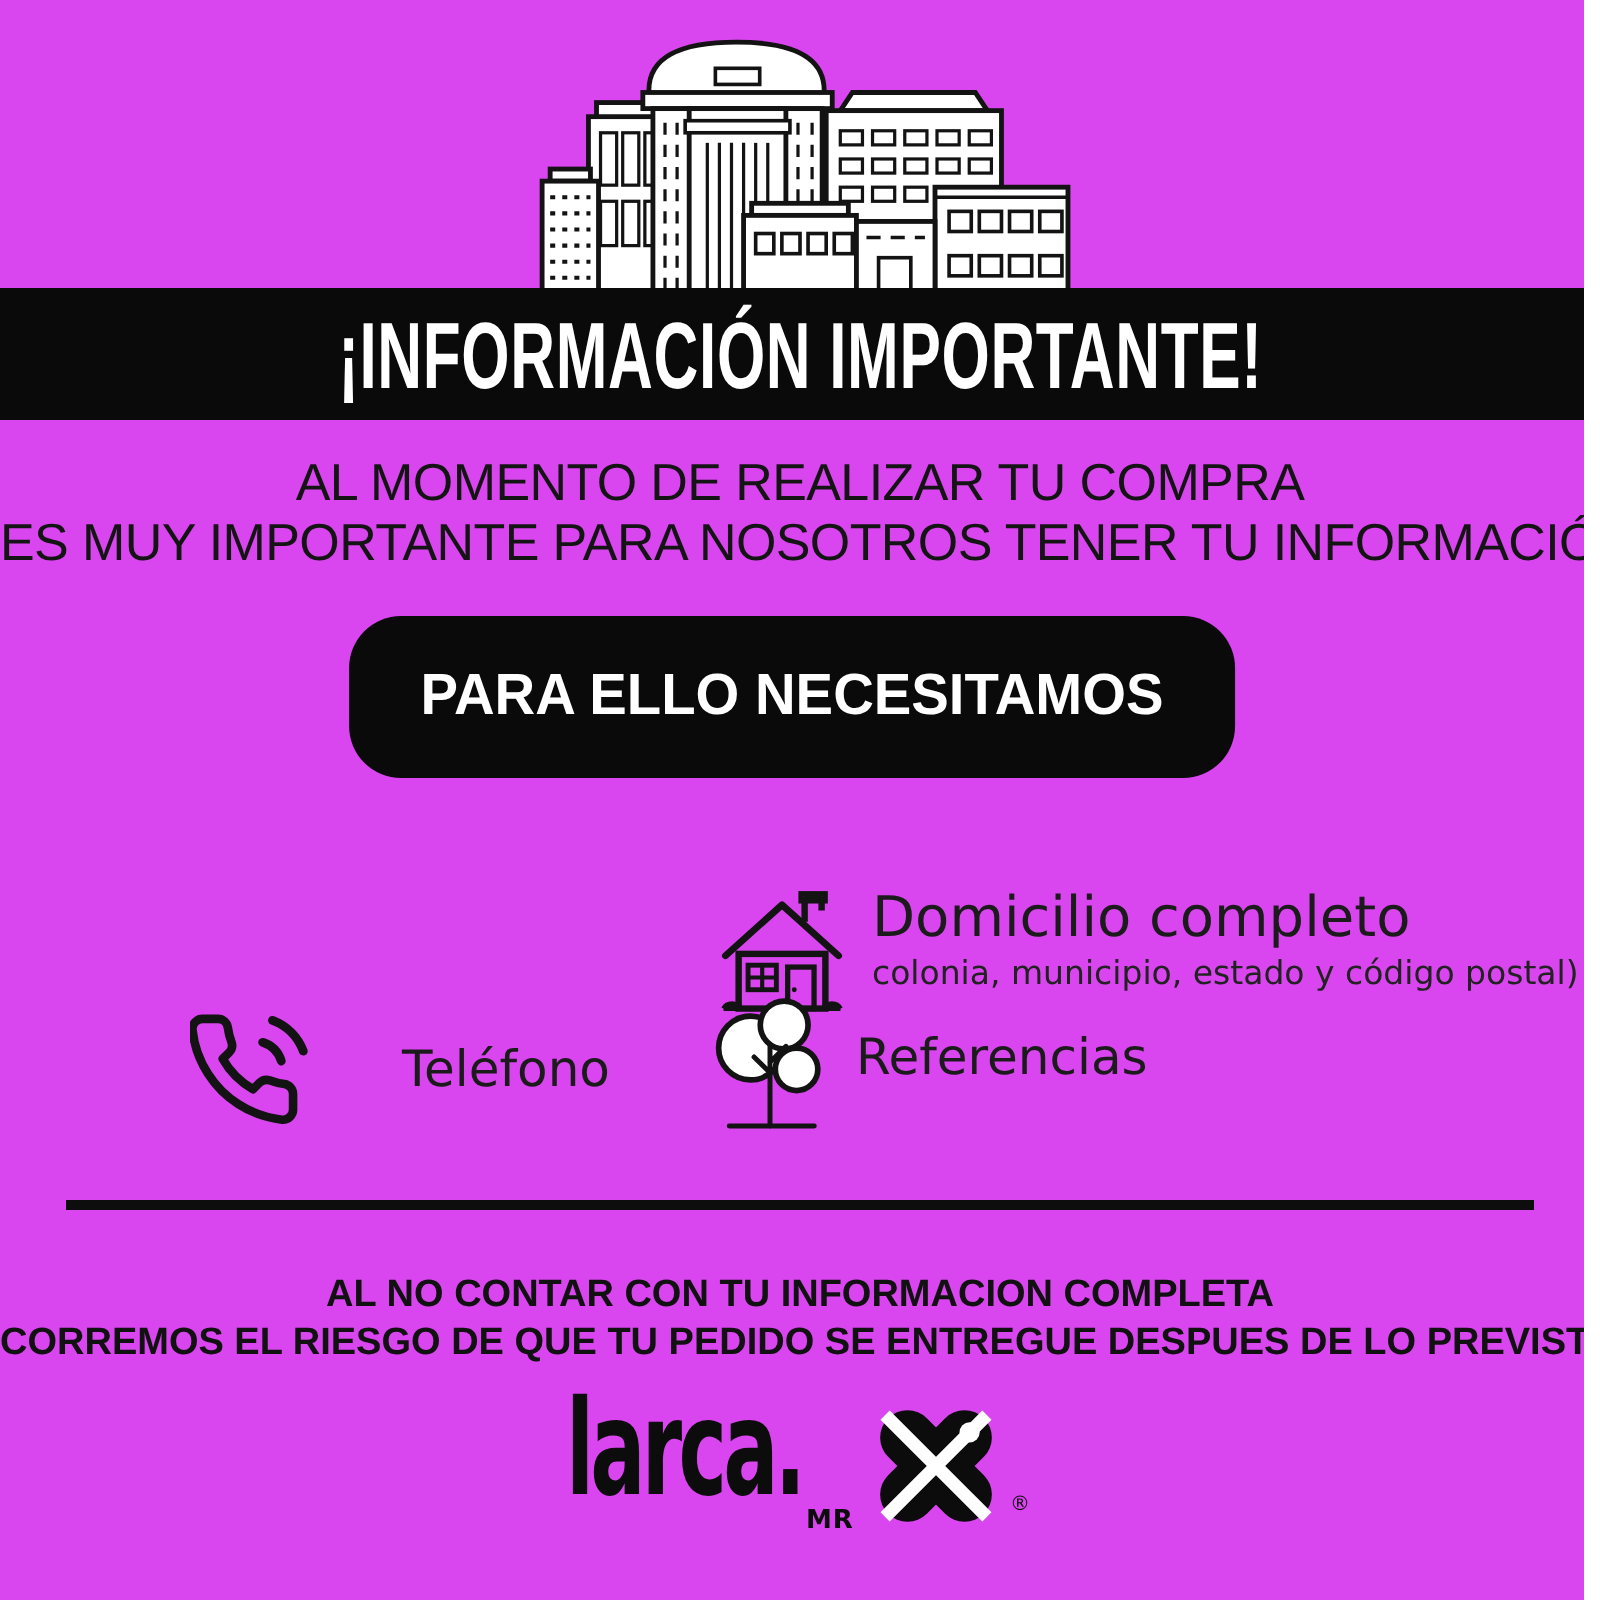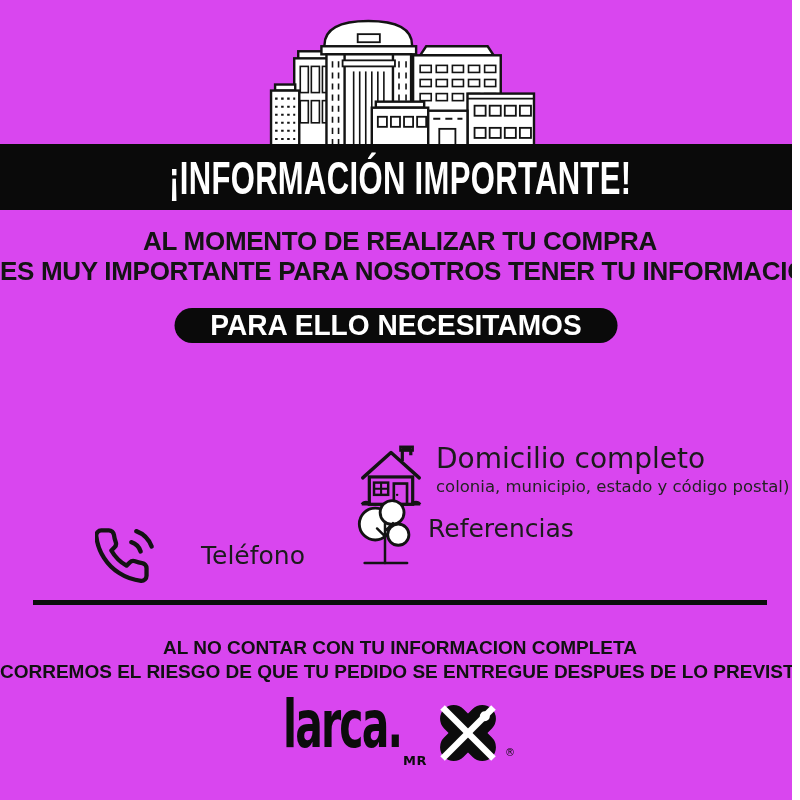--- a/index.html
+++ b/index.html
@@ -12,39 +12,39 @@
 
   
   .banner{left:0;top:144px;width:800px;height:66px;background:#0a0a0a;
           display:flex;align-items:center;justify-content:center;}
   .banner-text{font-family:"Liberation Sans",sans-serif;font-weight:700;font-size:47px;
                color:#ffffff;white-space:nowrap;display:inline-block;
                transform:scaleX(0.66);letter-spacing:0.5px;}
 
   
   .intro{left:0;top:226px;width:800px;text-align:center;
-         font-family:"Liberation Sans",sans-serif;font-weight:700;font-size:26px;
+         font-family:"Liberation Sans",sans-serif;font-weight:400;font-size:26px;
          line-height:30px;letter-spacing:-0.3px;color:#141414;}
   .intro div{white-space:nowrap;}
 
   
   .pill{left:50%;top:308px;transform:translateX(-50%);background:#0a0a0a;
-        border-radius:26px;padding:1px 30px;}
+        border-radius:26px;padding:24px 30px;}
   .pill-text{font-family:"Liberation Sans",sans-serif;font-weight:700;font-size:29px;
              color:#ffffff;white-space:nowrap;display:inline-block;transform:scaleX(0.97);}
 
   
   .item{position:absolute;display:flex;align-items:flex-start;gap:12px;}
   .item .label{font-family:"DejaVu Sans",sans-serif;font-weight:400;color:#1b1b1b;}
   #item-nombre{left:97px;top:399px;}
   #item-nombre .label{font-size:25px;line-height:31px;width:145px;margin-top:9px;}
   #item-domicilio{left:358px;top:399px;margin-top:42px;}
   #item-domicilio .label{font-size:28px;line-height:32px;margin-top:2px;}
   #item-domicilio .note{font-size:16.5px;line-height:20.5px;color:#222;margin-top:2px;}
-  #item-telefono{left:95px;top:524px;gap:40px;}
+  #item-telefono{left:95px;top:503px;gap:40px;}
   #item-telefono .label{font-size:25px;margin-top:17px;}
   #item-referencias{left:354px;top:492px;}
   #item-referencias .label{font-size:25px;margin-top:22px;}
 
   
   .divider{left:33px;top:600px;width:734px;height:5px;background:#0d0d0d;}
 
   
   .footer{left:0;top:636px;width:800px;text-align:center;
           font-family:"Liberation Sans",sans-serif;font-weight:700;font-size:19px;

